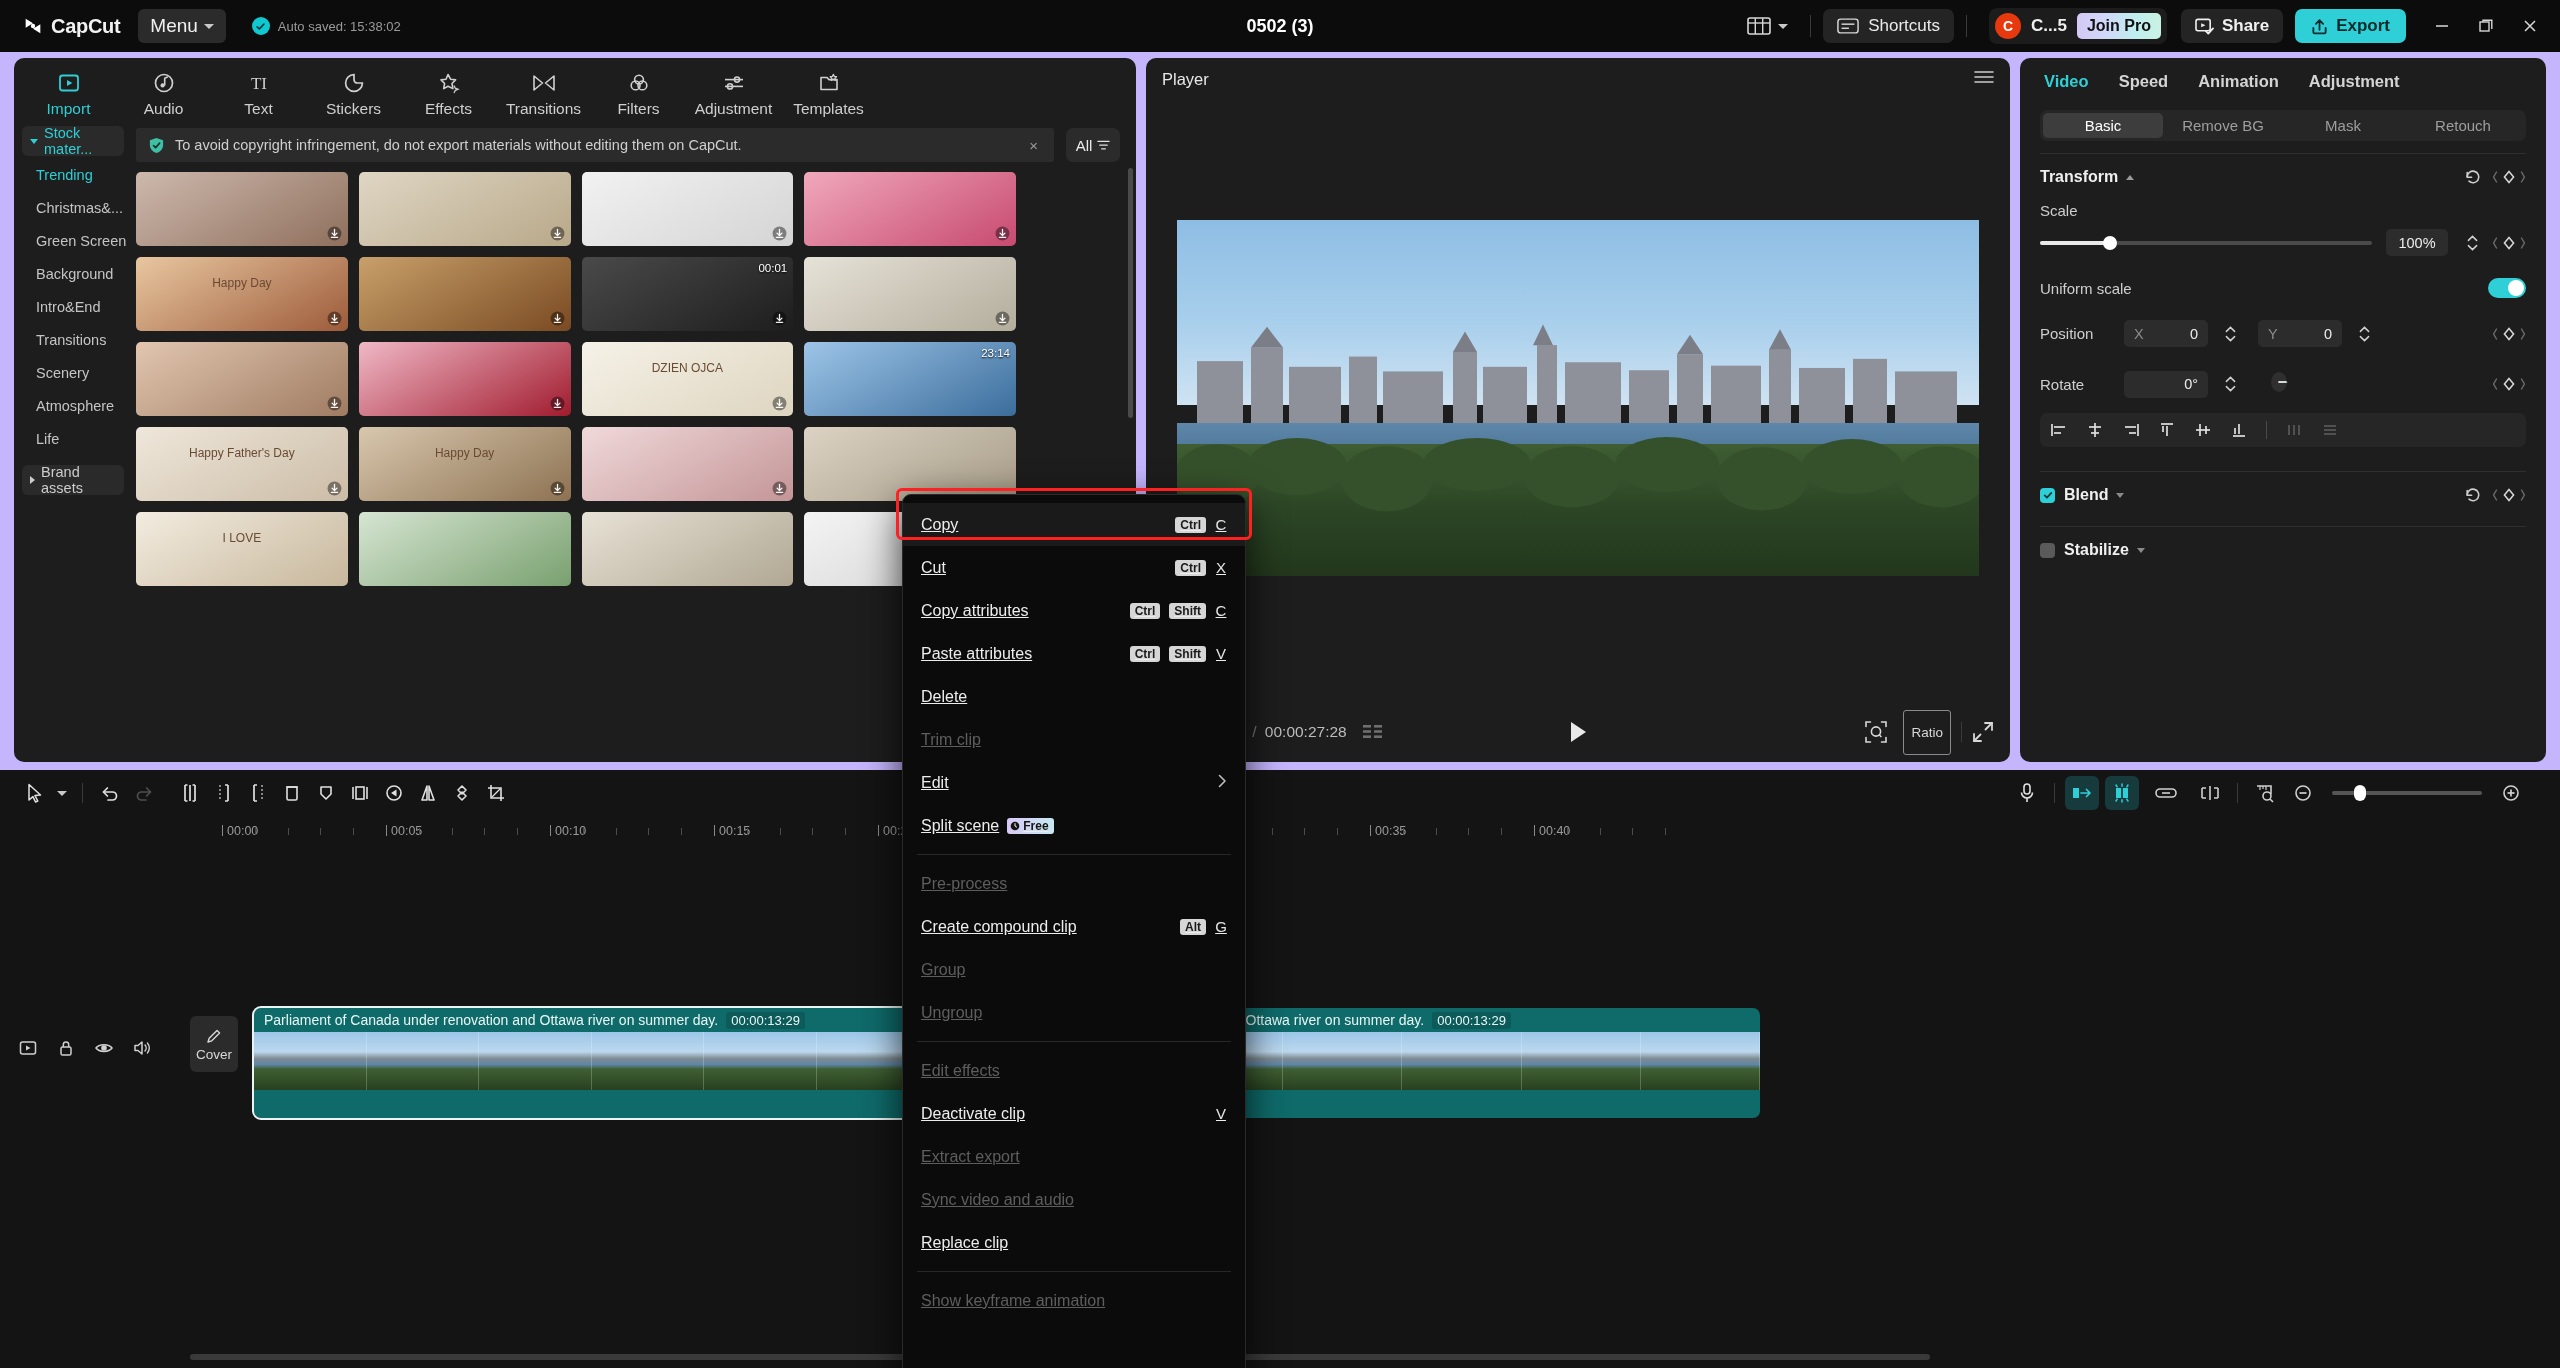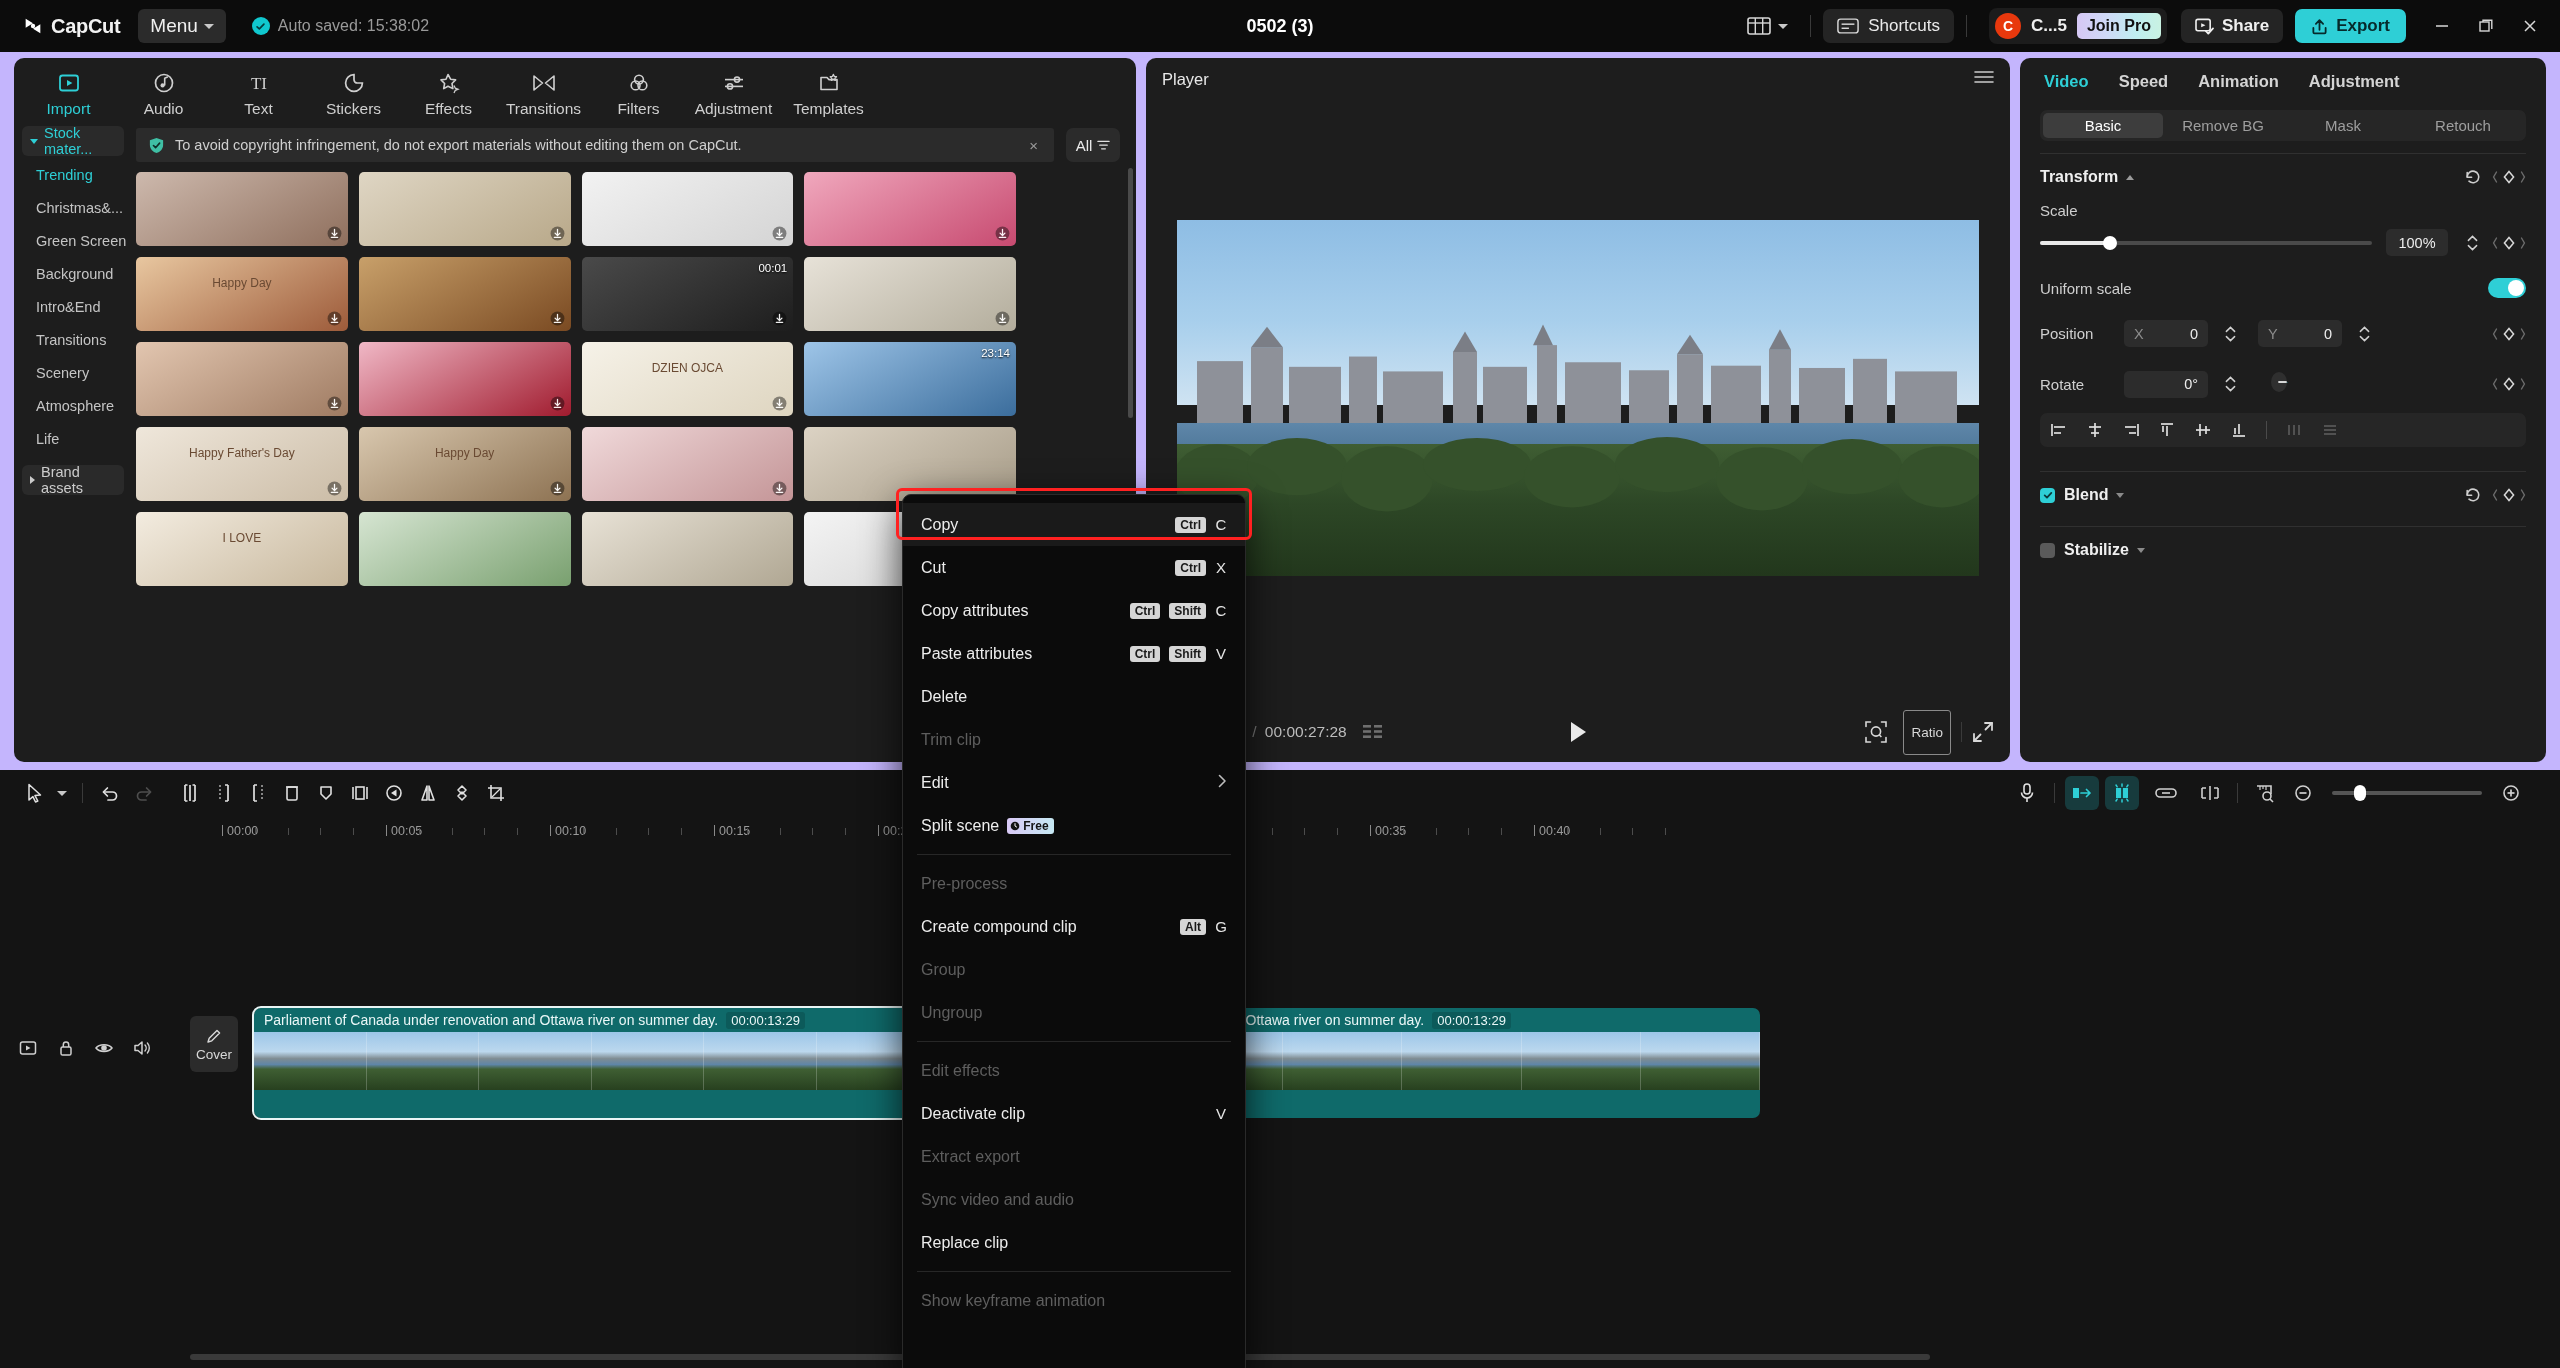--- a/index.html
+++ b/index.html
@@ -20,21 +20,21 @@
   }
   .logo-wrap { display: flex; align-items: center; gap: 7px; margin-left: 22px; }
   .logo-mark { width: 22px; height: 22px; display:block; }
   .logo-text { font-size: 20px; font-weight: 700; color: #f2f2f2; letter-spacing: -0.3px; }
   .menu-btn {
     margin-left: 18px; height: 34px; padding: 0 12px; border-radius: 6px;
     background: #2b2b2b; display: flex; align-items: center; gap: 6px;
     font-size: 19px; color: #f0f0f0; cursor: pointer;
   }
   .caret-dn { width:0;height:0;border-left:5px solid transparent;border-right:5px solid transparent;border-top:5px solid #c9c9c9; display:block; }
-  .autosave { margin-left: 26px; display: flex; align-items: center; gap: 8px; font-size: 16px; color: #9a9a9a; }
+  .autosave { margin-left: 26px; display: flex; align-items: center; gap: 8px; font-size: 13px; color: #9a9a9a; }
   .check-badge { width: 18px; height: 18px; border-radius: 50%; background: #10c8cf; display:flex;align-items:center;justify-content:center; }
   .check-badge svg { width: 11px; height: 11px; }
   .proj-title {
     position: absolute; left: 0; right: 0; text-align: center;
     font-size: 18px; font-weight: 700; color: #ffffff; pointer-events: none;
   }
   .tb-right { margin-left: auto; display: flex; align-items: center; gap: 0px; padding-right: 8px; }
   .layout-btn { display:flex; align-items:center; gap:7px; padding: 6px 10px; border-radius:6px; cursor:pointer; }
   .tb-sep { width: 1px; height: 22px; background: #3a3a3a; margin: 0 12px; }
   .shortcuts-btn {
@@ -194,21 +194,21 @@
   .clip .cthumbs { position:absolute; left:0; right:0; top:24px; height:58px; display:flex; }
   .clip.sel { outline: 2px solid #e9f5f5; }
   .hscroll { position:absolute; left:190px; bottom:8px; width:1740px; height:6px; border-radius:3px; background:#3a3a3a; }
 
   
   .ctxmenu {
     position:absolute; left:902px; top:494px; width:344px;
     background:#0b0b0b; border-radius:9px; border:1px solid #2a2a2a;
     padding: 8px 0 10px 0; box-shadow: 0 10px 38px rgba(0,0,0,.75); z-index: 50;
   }
-  .mi { height:43px; display:flex; align-items:center; padding: 2px 18px; font-size:16px; color:#ededed; cursor:pointer; }
+  .mi { height:43px; display:flex; align-items:center; padding: 2px 18px; font-size:16px; color:#ededed; cursor:pointer;text-decoration:underline; }
   .mi.dis { color:#5e5e5e; cursor:default; }
   .mi .ks { margin-left:auto; display:flex; align-items:center; gap:9px; }
   .key { background:#d6d6d6; color:#1a1a1a; border-radius:3px; font-size:12px; padding:1px 5px; font-weight:600; }
   .keyplain { color:#e6e6e6; font-size:15px; min-width:12px; text-align:center; }
   .mi .chev { margin-left:auto; color:#bdbdbd; font-size:16px; }
   .free-badge {
     margin-left:8px; display:inline-flex; align-items:center; gap:3px; border-radius:3px; padding: 1px 5px 1px 3px;
     background: linear-gradient(90deg,#d9c9f6,#c6e9f3); color:#141414; font-size:12px; font-weight:600;
   }
   .mdiv { height:1px; background:#272727; margin: 7px 14px; }

